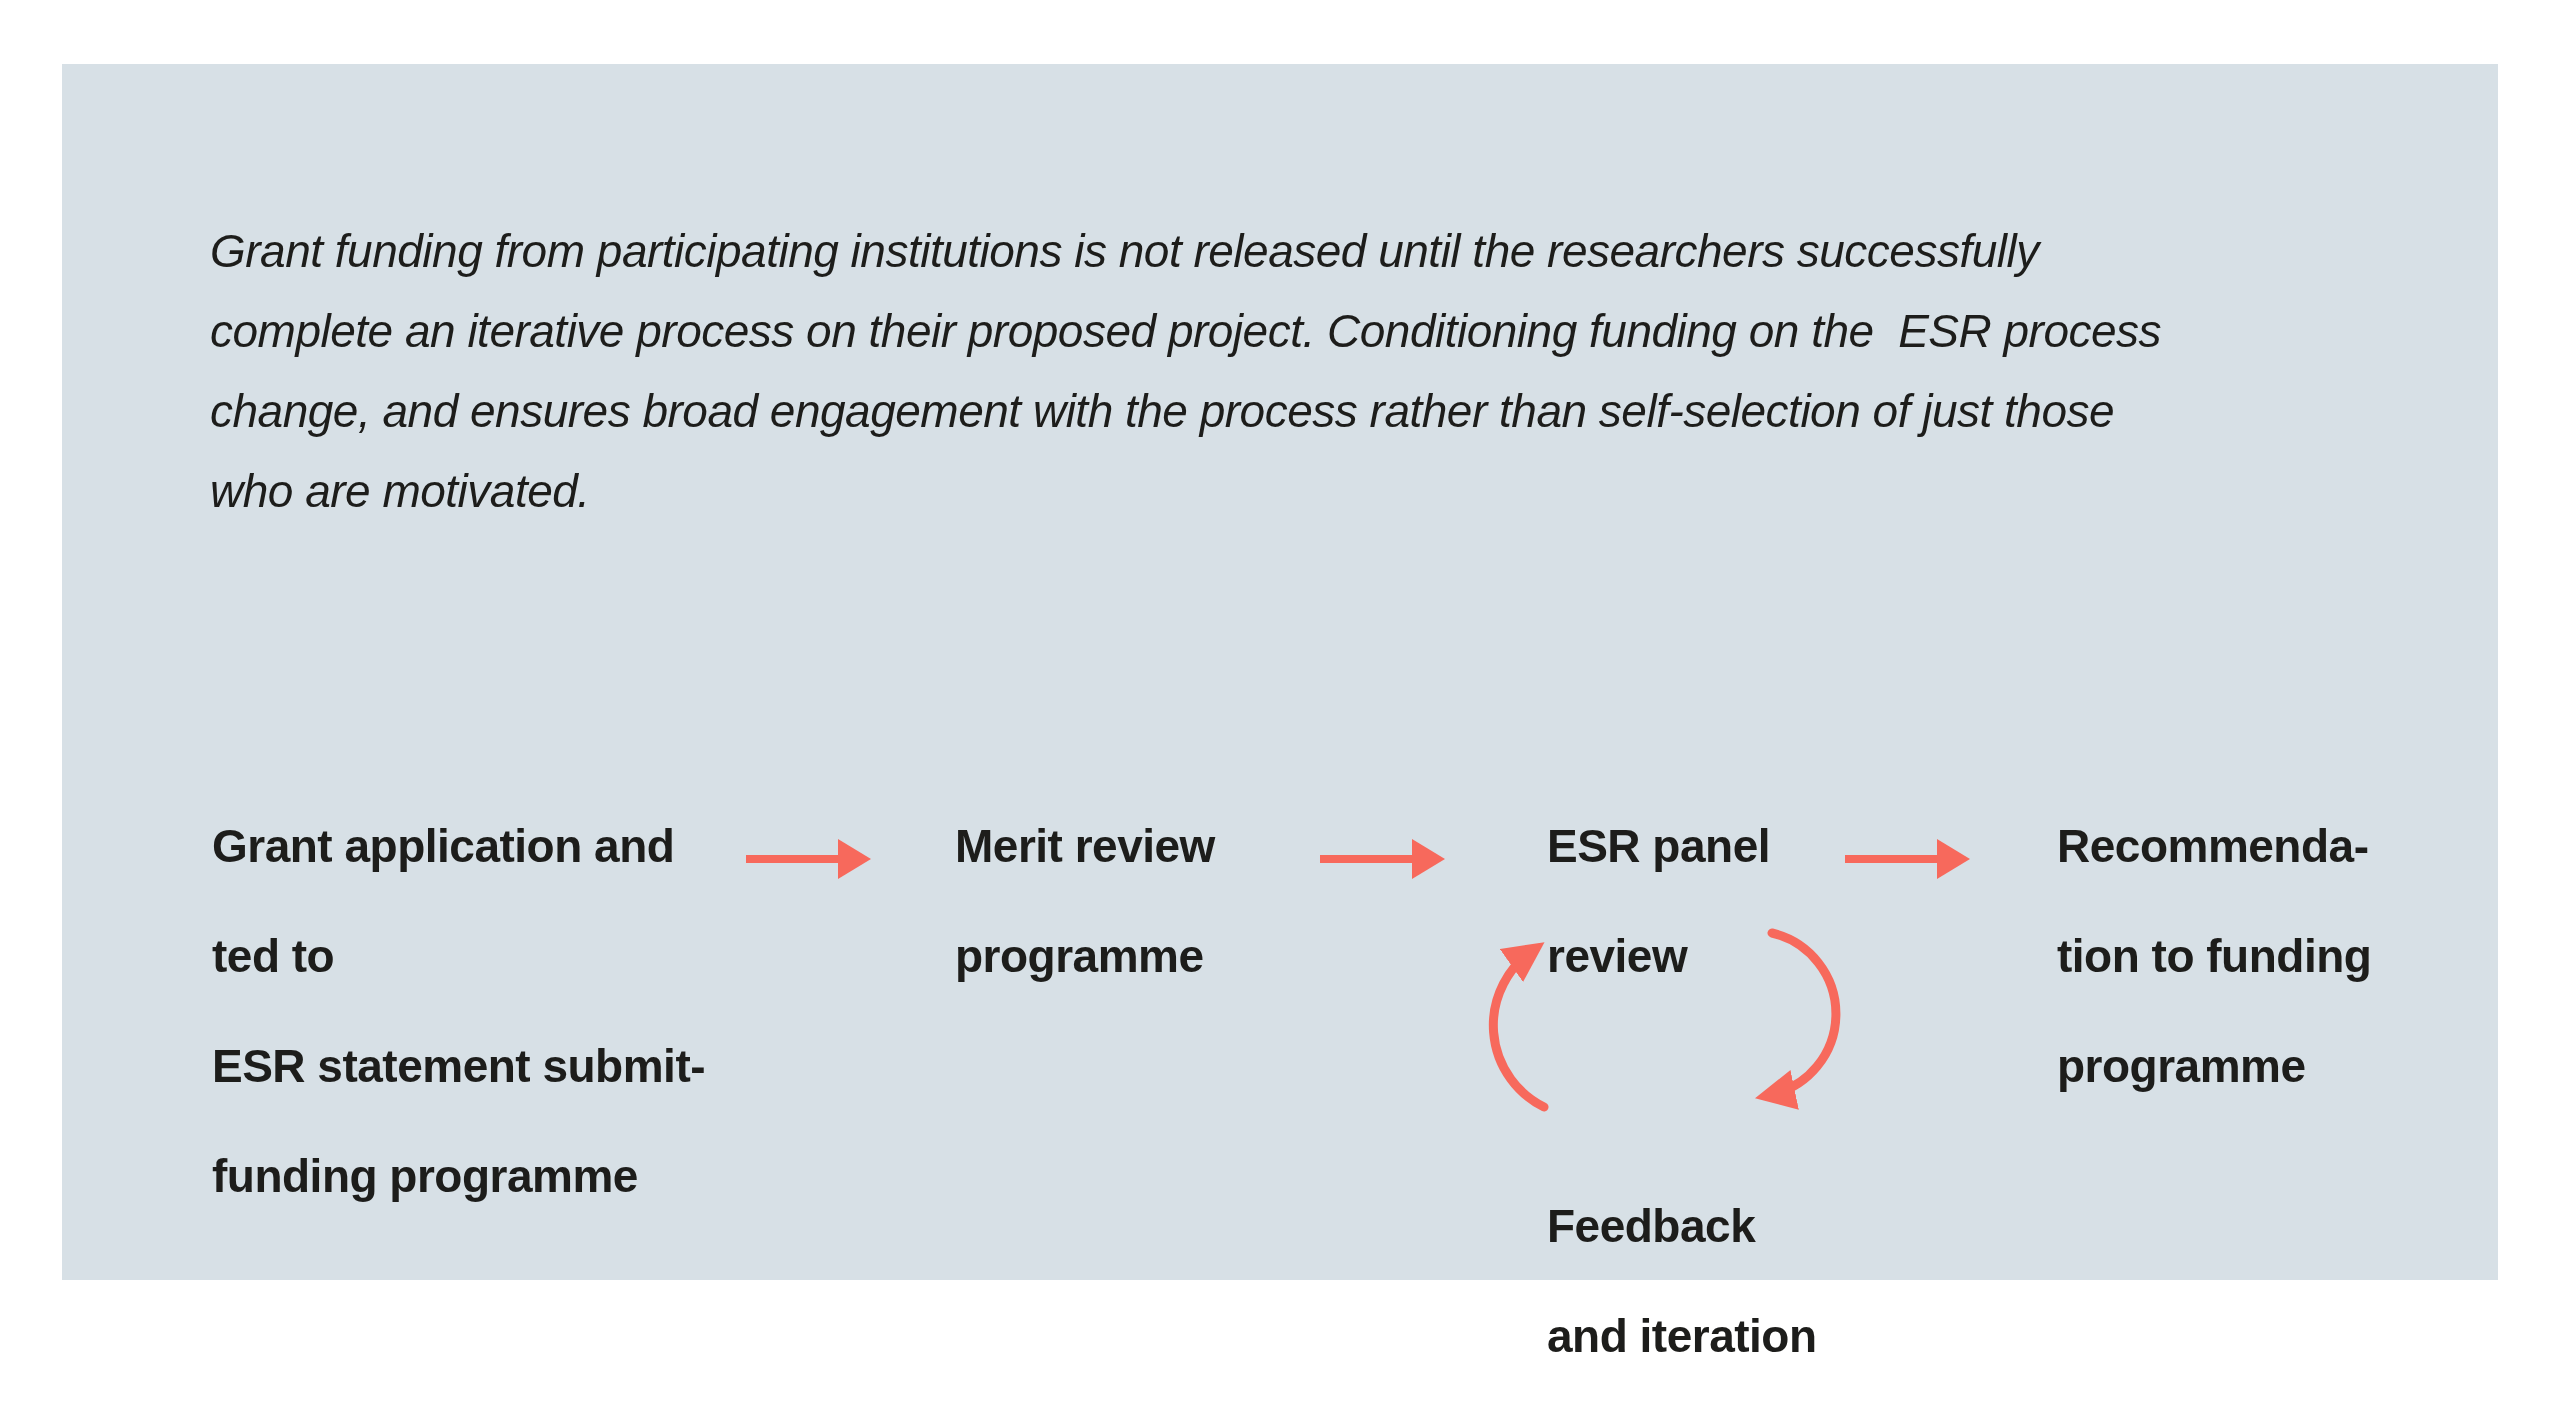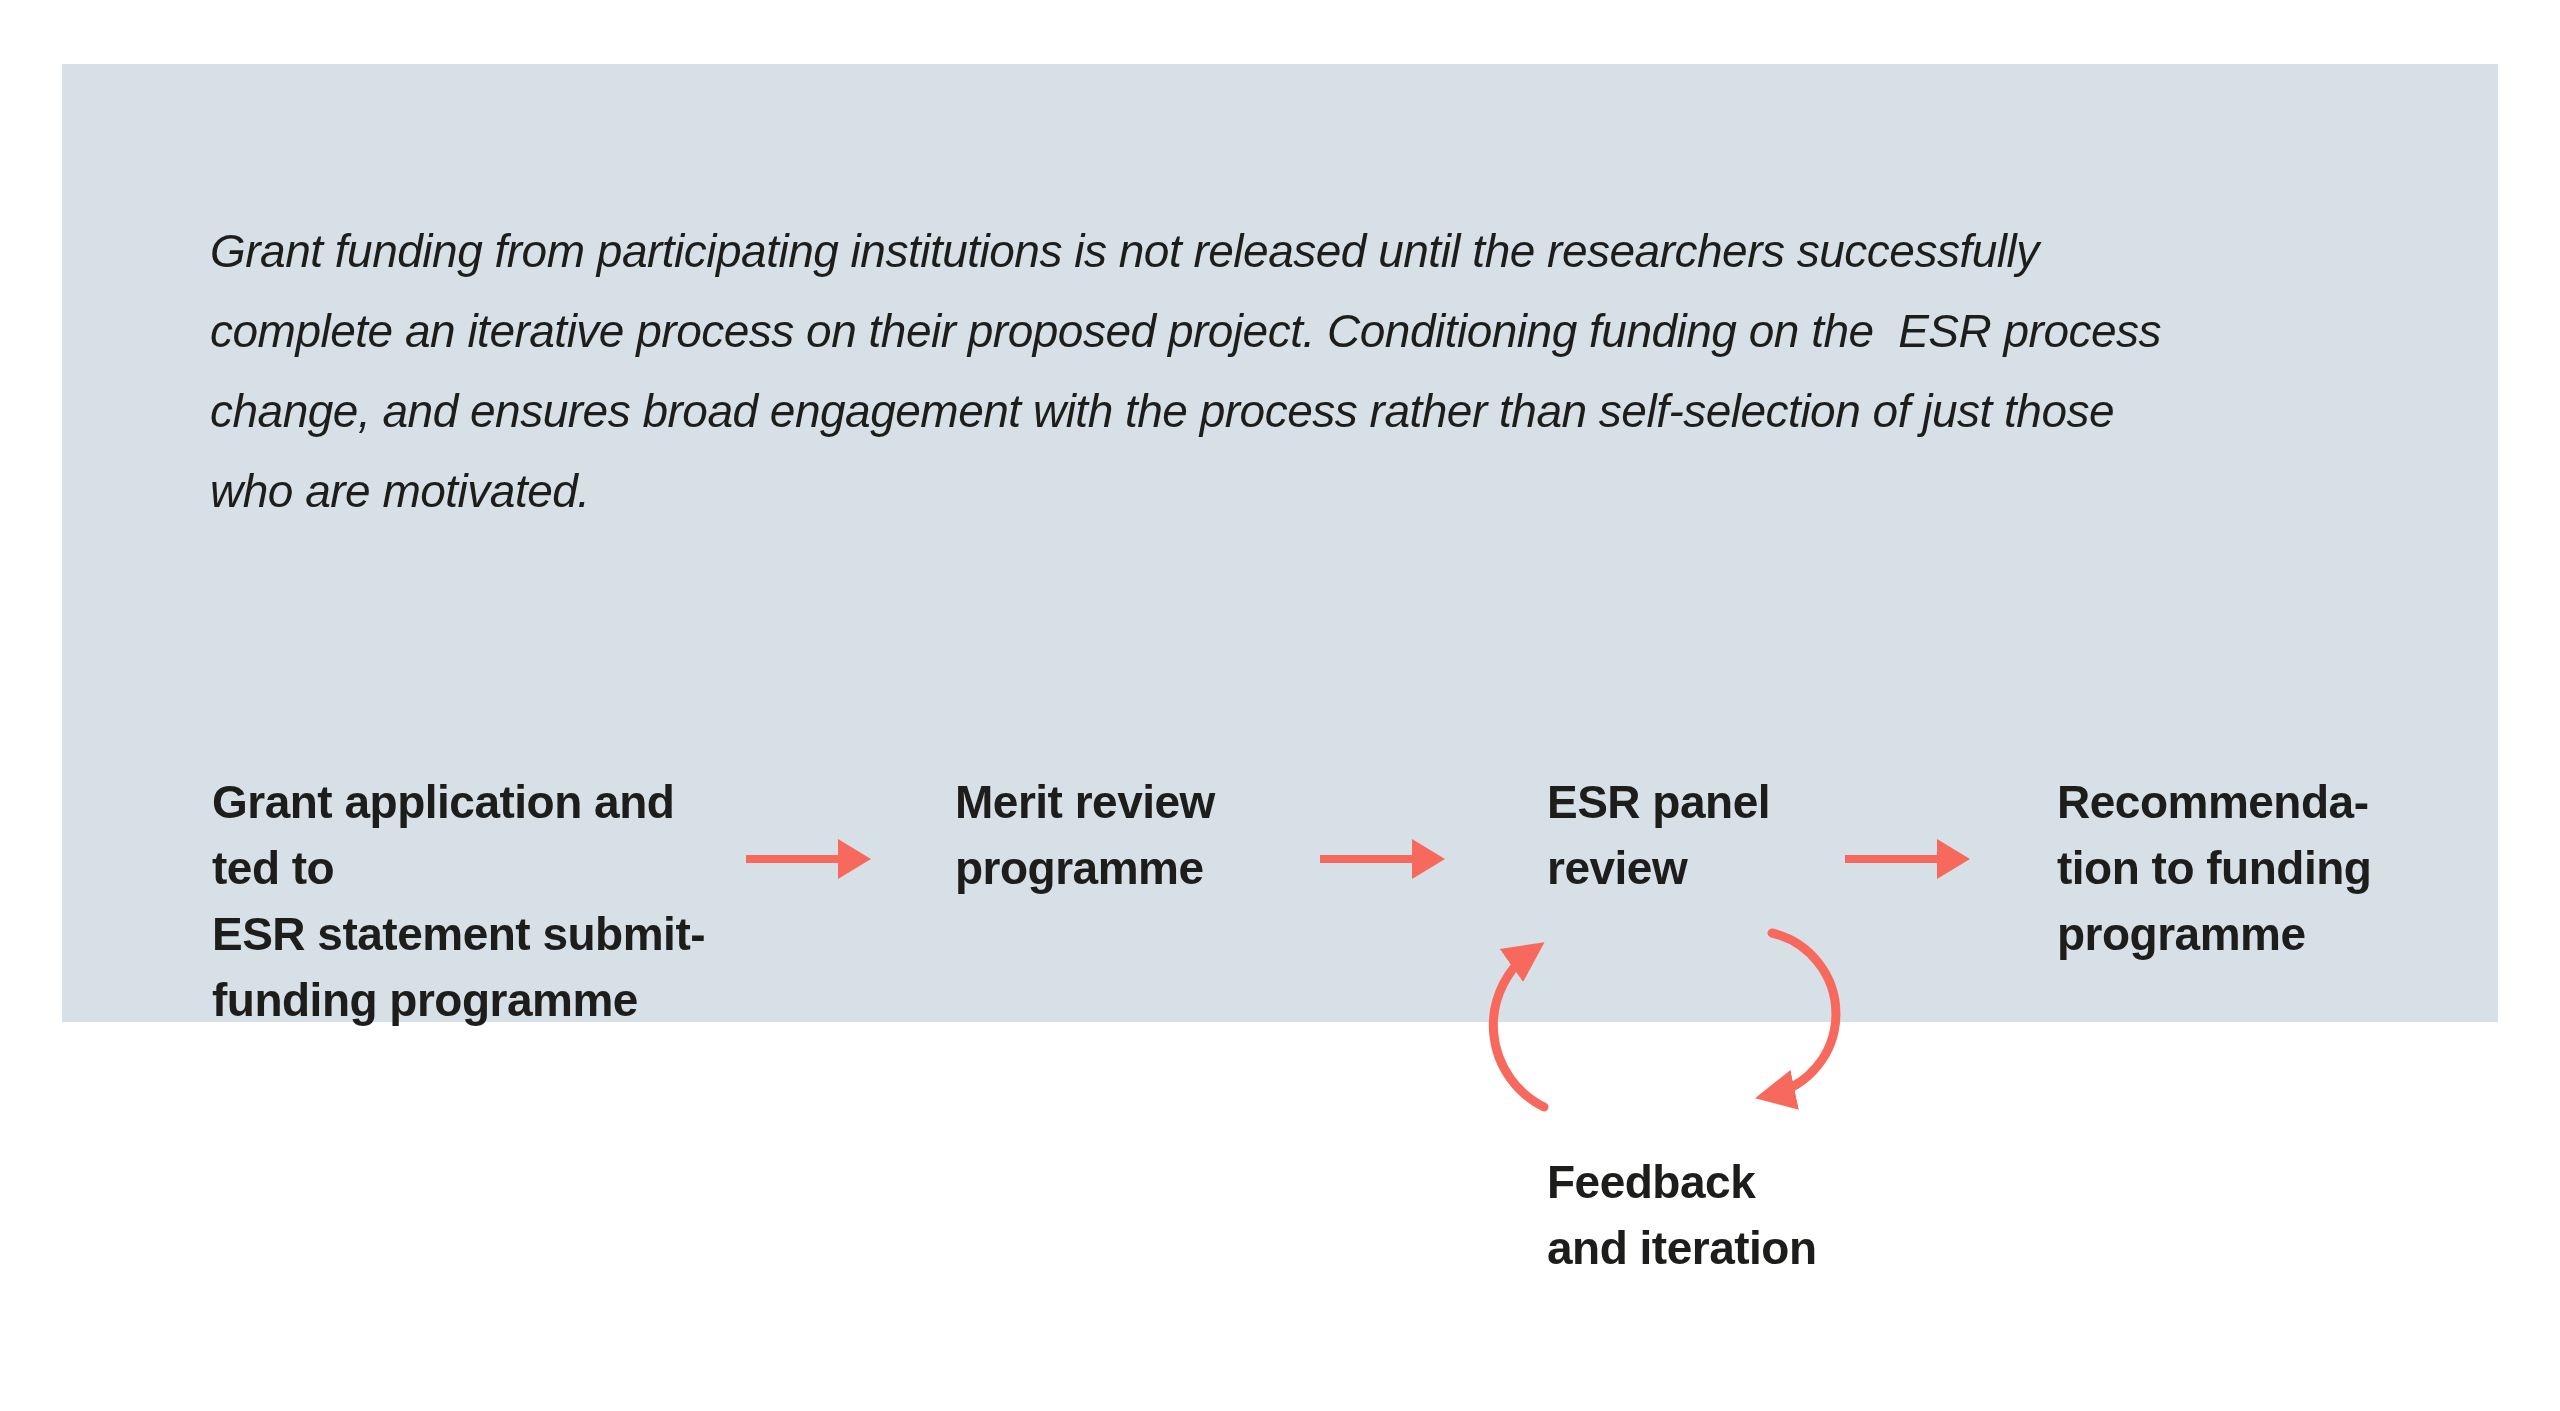--- a/index.html
+++ b/index.html
@@ -12,42 +12,42 @@
   html, body {
     width: 2560px; height: 1411px;
     background: var(--page-bg);
     overflow: hidden;
     font-family: "Liberation Sans", sans-serif;
   }
   .stage { position: relative; width: 2560px; height: 1411px; }
   .panel {
     position: absolute;
     left: 62px; top: 64px;
-    width: 2436px; height: 958px;
+    width: 2436px; height: 1216px;
     background: var(--panel-bg);
   }
   .intro {
     position: absolute;
     left: 148px; top: 147px;
     color: var(--text);
     font-style: italic;
     font-size: 46px;
     line-height: 80px;
     letter-spacing: -0.5px;
   }
   .intro .line { white-space: pre; }
   .step, .loop-label {
     position: absolute;
     color: var(--text);
     font-weight: 700;
     font-size: 46px;
     line-height: 66px;
     letter-spacing: -0.5px;
   }
-  .step .line, .loop-label .line { white-space: pre; }
+  .step .line, .loop-label .line { white-space: pre; margin-top: 44px; }
   .step-1 { left: 150px; top: 705px; }
   .step-2 { left: 893px; top: 705px; }
   .step-3 { left: 1485px; top: 705px; }
   .step-4 { left: 1995px; top: 705px; }
   .loop-label { left: 1485px; top: 1085px; }
   .h-arrow { position: absolute; top: 773px; width: 125px; height: 44px; }
   .h-arrow-1 { left: 684px; }
   .h-arrow-2 { left: 1258px; }
   .h-arrow-3 { left: 1783px; }
   .h-arrow line { stroke: var(--accent); stroke-width: 8; }

